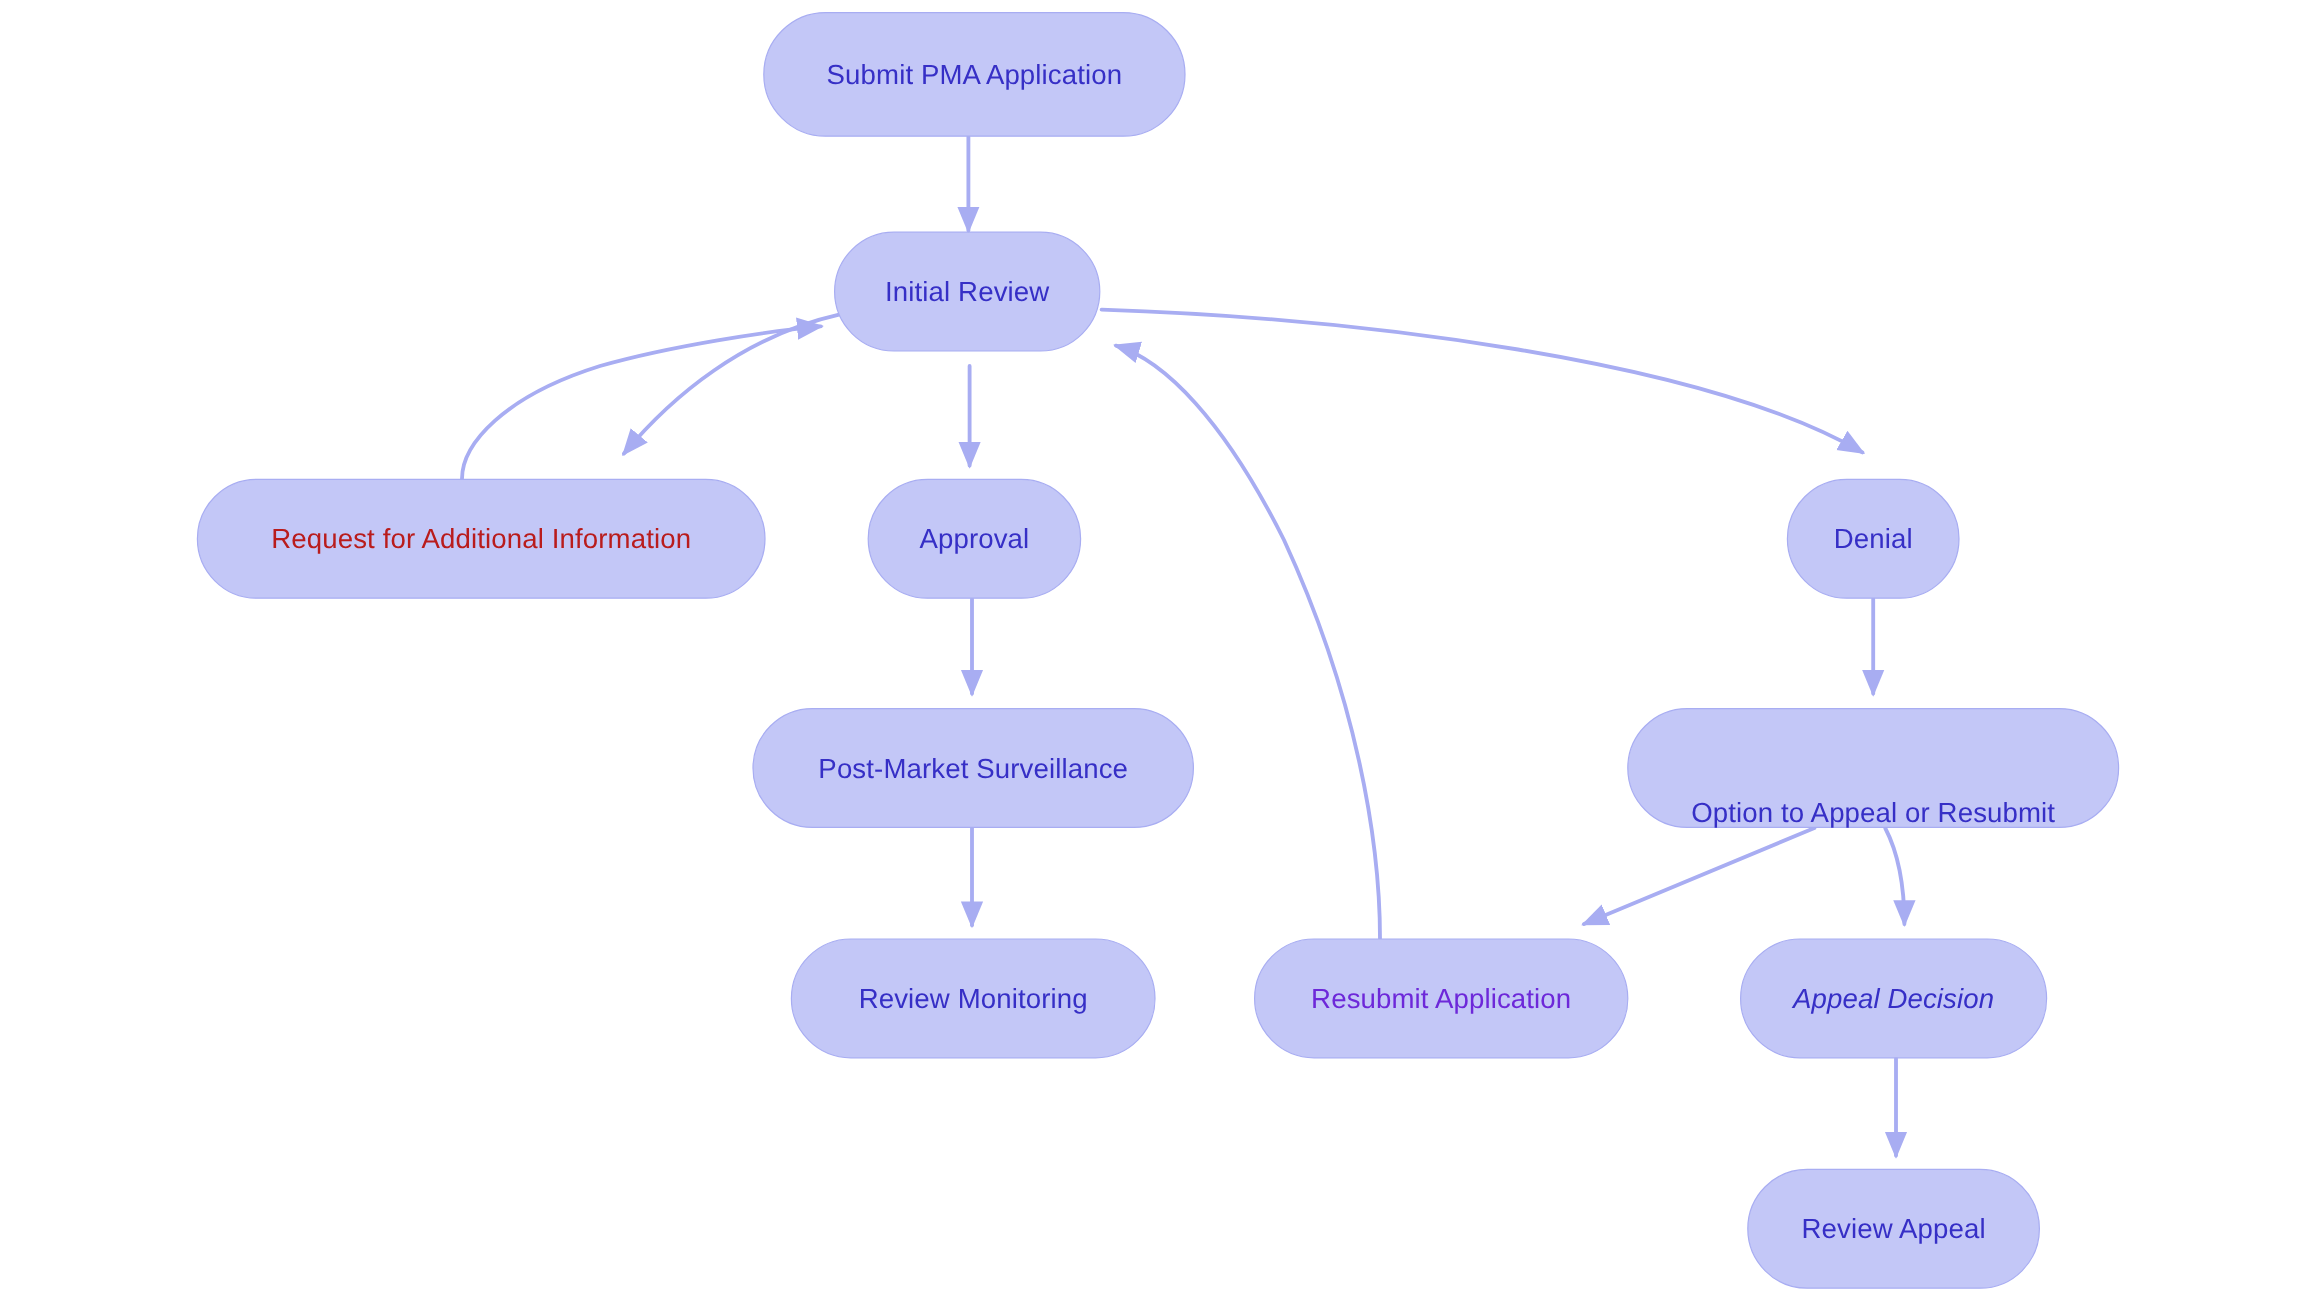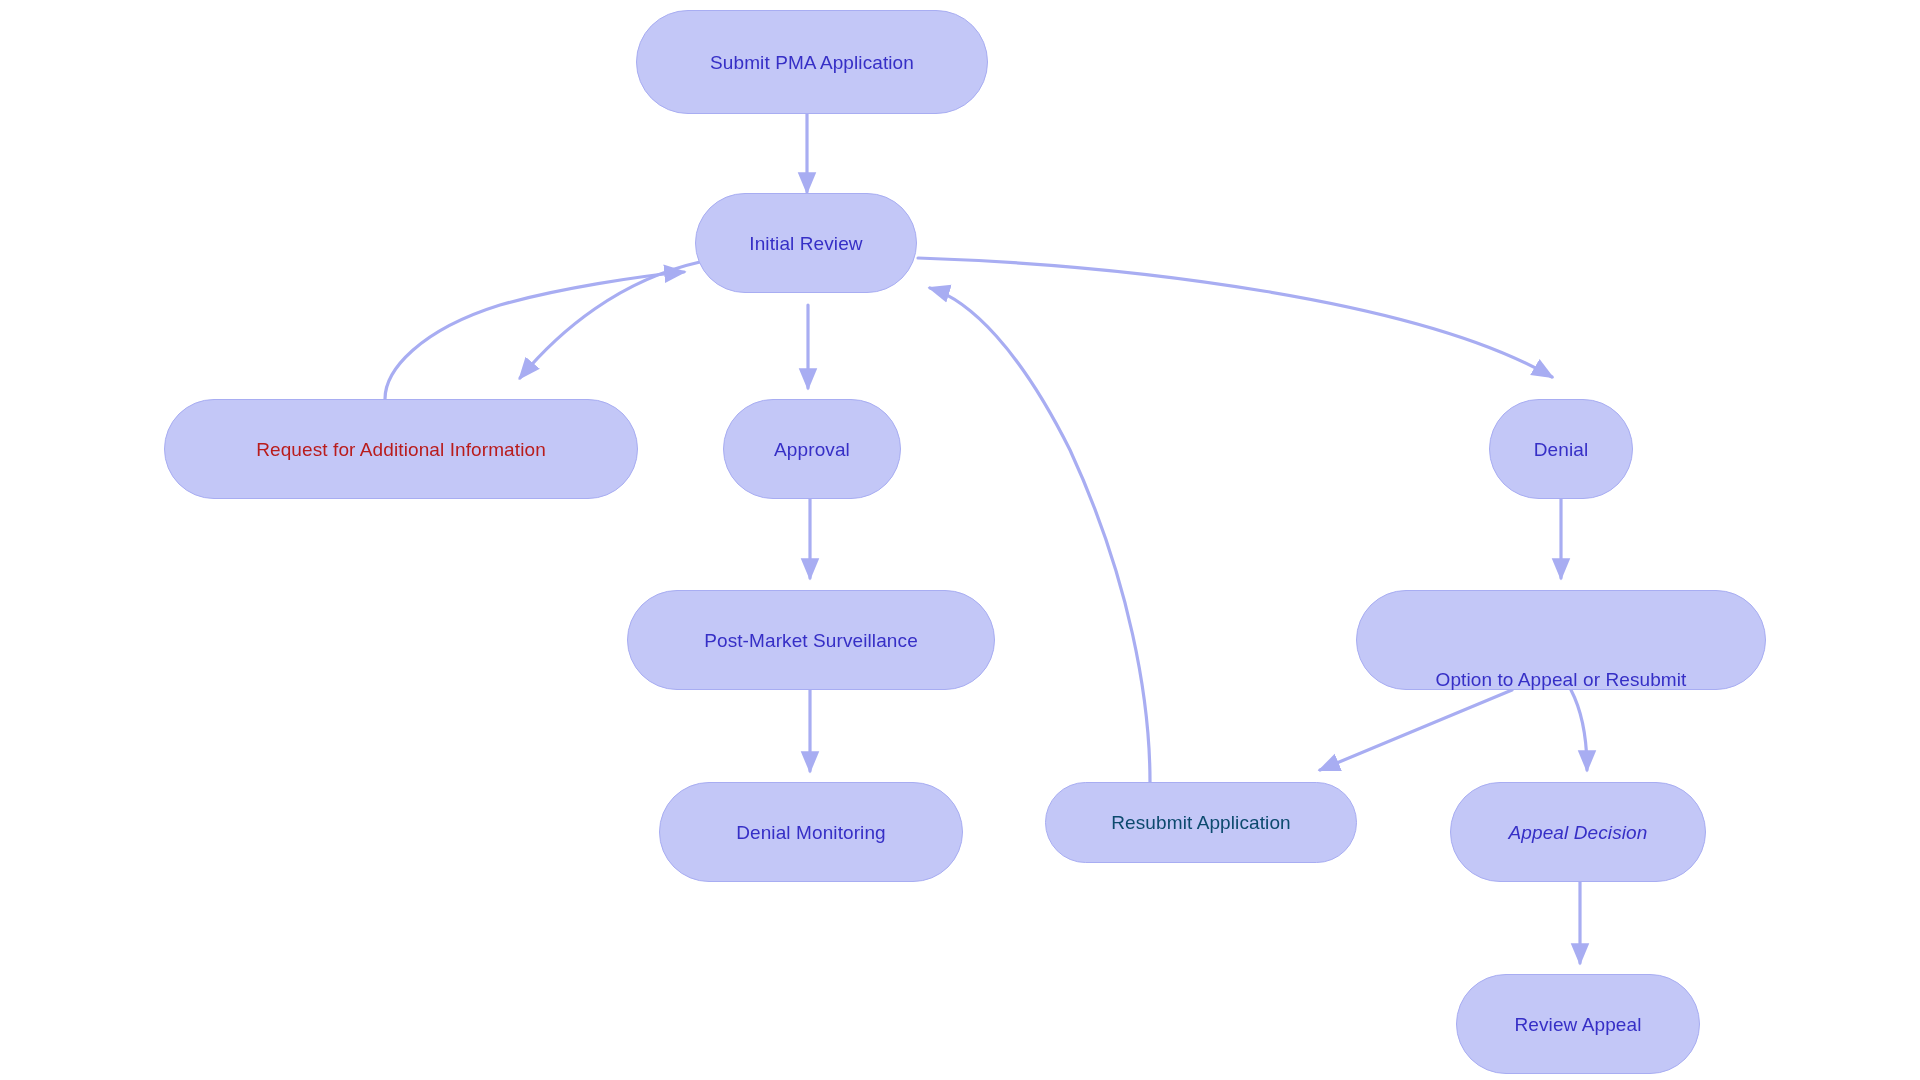--- a/index.html
+++ b/index.html
@@ -31,21 +31,21 @@
   .node {
     position: absolute;
     box-sizing: border-box;
     display: flex;
     align-items: center;
     justify-content: center;
     background: #c3c7f7;
     border: 1.6px solid #a8adf2;
     border-radius: 999px;
     color: #362fc6;
-    font-size: 19px;
+    font-size: 23px;
     font-weight: 400;
     letter-spacing: 0.1px;
     white-space: nowrap;
     user-select: none;
   }
   .node-label {
     display: block;
     line-height: 1;
     padding: 0 6px;
   }
@@ -93,23 +93,23 @@
       <div class="node" style="left: 1489px; top: 399px; width: 144px; height: 100px; background: rgb(195, 199, 247); border-color: rgb(168, 173, 242); color: rgb(54, 47, 198);">
         <span class="node-label">Denial</span>
       </div>
       <div class="node" style="left: 627px; top: 590px; width: 368px; height: 100px; background: rgb(195, 199, 247); border-color: rgb(168, 173, 242); color: rgb(54, 47, 198);">
         <span class="node-label">Post-Market Surveillance</span>
       </div>
       <div class="node" style="left: 1356px; top: 590px; width: 410px; height: 100px; background: rgb(195, 199, 247); border-color: rgb(168, 173, 242); color: rgb(54, 47, 198); align-items: flex-end;">
         <span class="node-label">Option to Appeal or Resubmit</span>
       </div>
       <div class="node" style="left: 659px; top: 782px; width: 304px; height: 100px; background: rgb(195, 199, 247); border-color: rgb(168, 173, 242); color: rgb(54, 47, 198);">
-        <span class="node-label">Denial Monitoring</span>
+        <span class="node-label">Review Monitoring</span>
       </div>
-      <div class="node" style="left: 1045px; top: 782px; width: 312px; height: 81px; background: rgb(195, 199, 247); border-color: rgb(168, 173, 242); color: #0c4a6e;">
+      <div class="node" style="left: 1045px; top: 782px; width: 312px; height: 100px; background: rgb(195, 199, 247); border-color: rgb(168, 173, 242); color: #6d28d9;">
         <span class="node-label">Resubmit Application</span>
       </div>
       <div class="node" style="left: 1450px; top: 782px; width: 256px; height: 100px; background: rgb(195, 199, 247); border-color: rgb(168, 173, 242); color: rgb(54, 47, 198); font-style: italic;">
         <span class="node-label">Appeal Decision</span>
       </div>
       <div class="node" style="left: 1456px; top: 974px; width: 244px; height: 100px; background: rgb(195, 199, 247); border-color: rgb(168, 173, 242); color: rgb(54, 47, 198);">
         <span class="node-label">Review Appeal</span>
       </div>
     </div>
 

